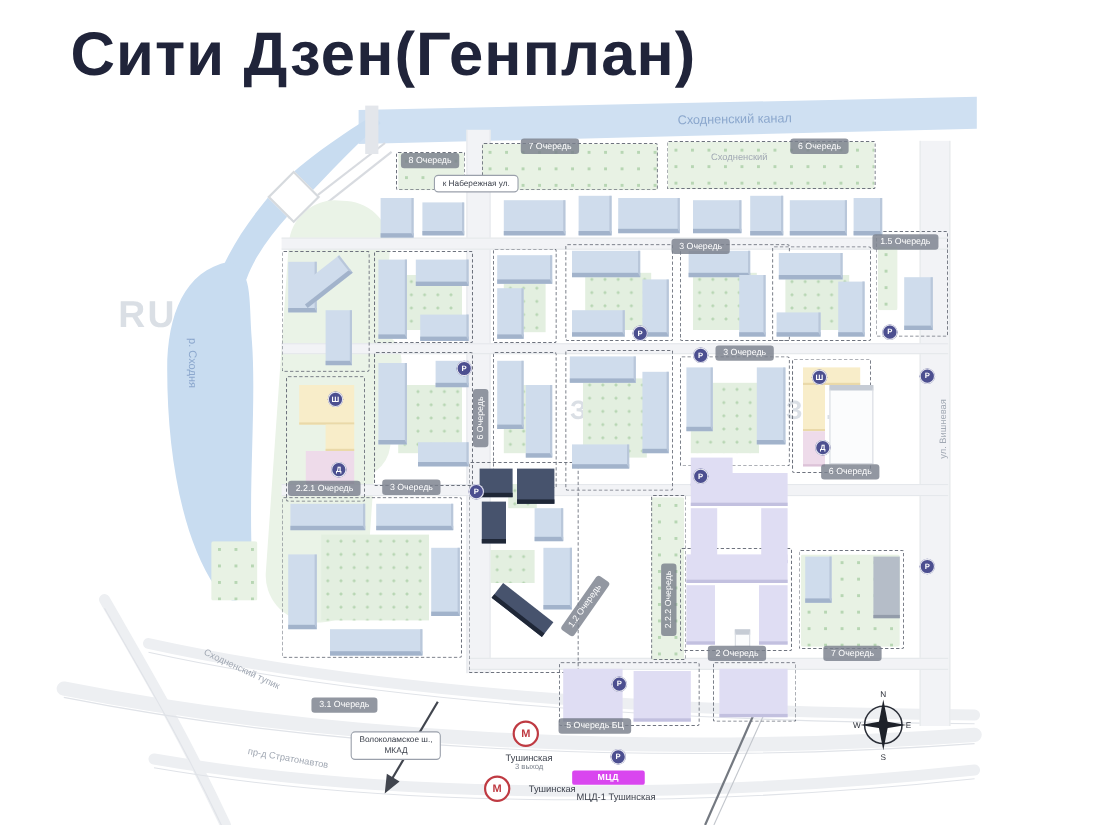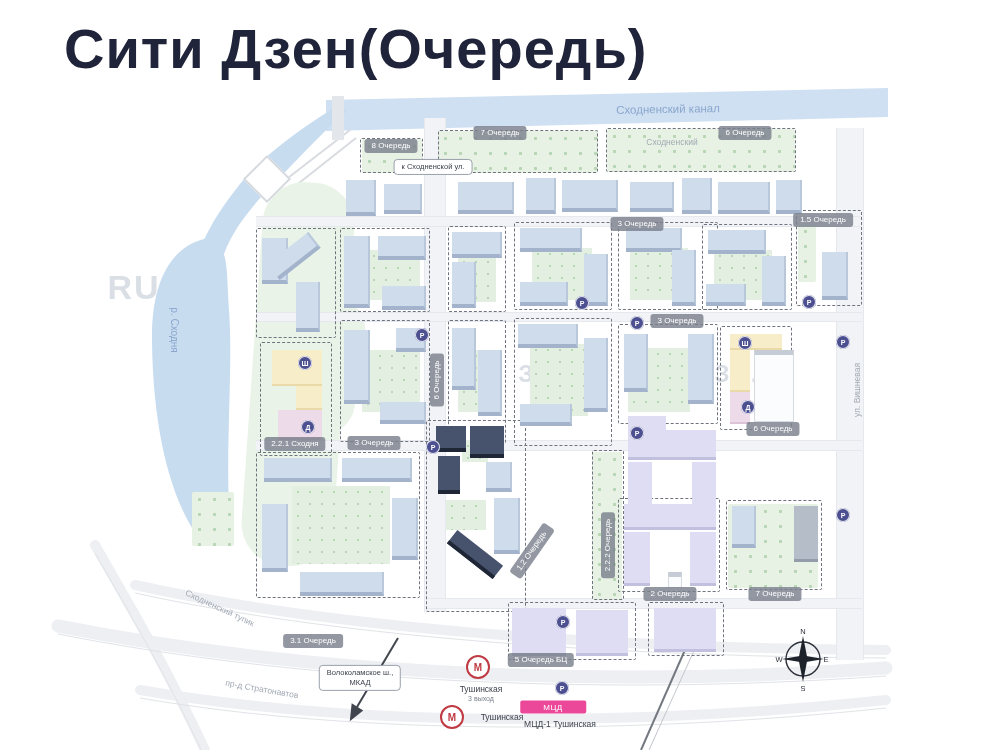--- a/index.html
+++ b/index.html
@@ -25,21 +25,21 @@
   .badge{position:absolute;background:rgba(122,128,140,.82);color:#fff;font-size:8px;line-height:1;padding:3px 7px;border-radius:3px;white-space:nowrap;z-index:6;transform:translate(-50%,-50%)}
   .street{position:absolute;color:#a2a9b4;font-size:8.5px;white-space:nowrap;z-index:5;transform:translate(-50%,-50%)}
   .canal-label{position:absolute;color:#8ba7cd;font-size:11.5px;white-space:nowrap;z-index:5;transform:translate(-50%,-50%)}
   .river-label{position:absolute;color:#8ba7cd;font-size:10px;white-space:nowrap;z-index:5;transform:translate(-50%,-50%)}
   .sign{position:absolute;background:#fff;border:1px solid #9aa0ab;border-radius:4px;color:#3c414c;font-size:7.5px;line-height:1.35;padding:2px 7px;text-align:center;white-space:nowrap;z-index:7;transform:translate(-50%,-50%)}
   .wm{position:absolute;color:rgba(168,178,193,.42);font-weight:700;letter-spacing:2px;z-index:2;transform:translate(-50%,-50%);white-space:nowrap}
   .poi{position:absolute;width:14px;height:14px;border-radius:50%;background:#4c4f90;color:#fff;display:flex;align-items:center;justify-content:center;font-size:7px;font-weight:700;z-index:6;transform:translate(-50%,-50%);box-shadow:inset 0 0 0 1px rgba(255,255,255,.85)}
   .metro-circ{position:absolute;width:20px;height:20px;border:2.5px solid #bf3a42;border-radius:50%;background:#fff;color:#bf3a42;font-weight:700;font-size:10px;display:flex;align-items:center;justify-content:center;z-index:7;transform:translate(-50%,-50%)}
   .metro-label{position:absolute;color:#3d424d;font-size:8.5px;white-space:nowrap;z-index:7;transform:translate(-50%,-50%)}
   .metro-sub{position:absolute;color:#7b828c;font-size:7px;white-space:nowrap;z-index:7;transform:translate(-50%,-50%)}
-  .mcd-badge{position:absolute;background:#ec4899;color:#fff;font-size:8px;font-weight:400;padding:2px 23px;border-radius:2px;letter-spacing:.5px;z-index:7;transform:translate(-50%,-50%)}
+  .mcd-badge{position:absolute;background:#d946ef;color:#fff;font-size:8px;font-weight:700;padding:2px 23px;border-radius:2px;letter-spacing:.5px;z-index:7;transform:translate(-50%,-50%)}
   .compass-letter{position:absolute;font-size:7.5px;color:#2b2f38;z-index:7;transform:translate(-50%,-50%)}
   svg.base{position:absolute;left:0;top:0;z-index:0}
   svg.compass{position:absolute;left:768px;top:622px;z-index:6}
 </style>
 </head>
 <body>
 
 <div id="map">
   <svg class="base" width="1000" height="750">
 
@@ -201,37 +201,37 @@
     <div class="r lav" style="left: 512px; top: 608px; width: 54px; height: 48px;"></div>
     <div class="r lav" style="left: 576px; top: 610px; width: 52px; height: 46px;"></div>
     <div class="r lav" style="left: 654px; top: 608px; width: 62px; height: 44px;"></div>
     <div class="badge" style="left: 391px; top: 146px; transform: translate(-50%, -50%);">8 Очередь</div>
     <div class="badge" style="left: 500px; top: 133px; transform: translate(-50%, -50%);">7 Очередь</div>
     <div class="badge" style="left: 745px; top: 133px; transform: translate(-50%, -50%);">6 Очередь</div>
     <div class="badge" style="left: 637px; top: 224px; transform: translate(-50%, -50%);">3 Очередь</div>
     <div class="badge" style="left: 823px; top: 220px; transform: translate(-50%, -50%);">1.5 Очередь</div>
     <div class="badge" style="left: 677px; top: 321px; transform: translate(-50%, -50%);">3 Очередь</div>
     <div class="badge" style="left: 437px; top: 380px; transform: translate(-50%, -50%) rotate(-90deg);">6 Очередь</div>
-    <div class="badge" style="left: 295px; top: 444px; transform: translate(-50%, -50%);">2.2.1 Сходня</div>
+    <div class="badge" style="left: 295px; top: 444px; transform: translate(-50%, -50%);">2.2.1 Очередь</div>
     <div class="badge" style="left: 374px; top: 443px; transform: translate(-50%, -50%);">3 Очередь</div>
     <div class="badge" style="left: 532px; top: 551px; transform: translate(-50%, -50%) rotate(-55deg);">1.2 Очередь</div>
     <div class="badge" style="left: 608px; top: 545px; transform: translate(-50%, -50%) rotate(-90deg);">2.2.2 Очередь</div>
     <div class="badge" style="left: 773px; top: 429px; transform: translate(-50%, -50%);">6 Очередь</div>
     <div class="badge" style="left: 670px; top: 594px; transform: translate(-50%, -50%);">2 Очередь</div>
     <div class="badge" style="left: 775px; top: 594px; transform: translate(-50%, -50%);">7 Очередь</div>
     <div class="badge" style="left: 313px; top: 641px; transform: translate(-50%, -50%);">3.1 Очередь</div>
     <div class="badge" style="left: 541px; top: 660px; transform: translate(-50%, -50%);">5 Очередь БЦ</div>
     <div class="canal-label" style="left: 668px; top: 109px; transform: translate(-50%, -50%) rotate(-1deg);">Сходненский канал</div>
     <div class="river-label" style="left: 174px; top: 330px; transform: translate(-50%, -50%) rotate(90deg);">р. Сходня</div>
     <div class="street" style="left: 672px; top: 142px; transform: translate(-50%, -50%);">Сходненский</div>
     <div class="street" style="left: 857px; top: 390px; transform: translate(-50%, -50%) rotate(-90deg);">ул. Вишневая</div>
     <div class="street" style="left: 220px; top: 608px; transform: translate(-50%, -50%) rotate(25deg);">Сходненский тупик</div>
     <div class="street" style="left: 262px; top: 689px; transform: translate(-50%, -50%) rotate(10deg);">пр-д Стратонавтов</div>
     <div class="sign" style="left: 433px; top: 167px;">
-      <div>к Сходненской ул.</div>
+      <div>к Набережная ул.</div>
     </div>
     <div class="sign" style="left: 360px; top: 678px;">
       <div>Волоколамское ш.,</div>
       <div>МКАД</div>
     </div>
     <div class="wm" style="left: 134px; top: 287px; font-size: 34px;">RU</div>
     <div class="wm" style="left: 560px; top: 374px; font-size: 24px;">ЗД.RU</div>
     <div class="wm" style="left: 737px; top: 374px; font-size: 24px;">ЗД.</div>
     <div class="poi" style="left: 305px; top: 363px;">Ш</div>
     <div class="poi" style="left: 308px; top: 427px;">Д</div>
@@ -253,13 +253,13 @@
     <div class="metro-circ" style="left: 452px; top: 717px;">М</div>
     <div class="metro-label" style="left: 502px; top: 717px;">Тушинская</div>
     <div class="mcd-badge" style="left: 553px; top: 707px;">МЦД</div>
     <div class="metro-label" style="left: 560px; top: 724px;">МЦД-1 Тушинская</div>
     <div class="compass-letter" style="left: 803px; top: 631px;">N</div>
     <div class="compass-letter" style="left: 803px; top: 688px;">S</div>
     <div class="compass-letter" style="left: 779px; top: 659px;">W</div>
     <div class="compass-letter" style="left: 826px; top: 659px;">E</div>
   </div>
 
-<div class="title">Сити Дзен(Очередь)</div>
+<div class="title">Сити Дзен(Генплан)</div>
 
 </body></html>

